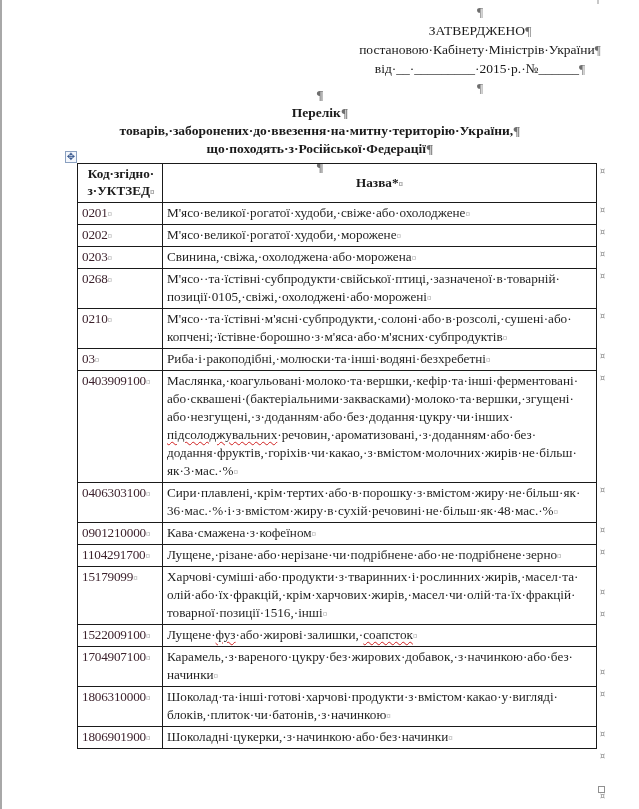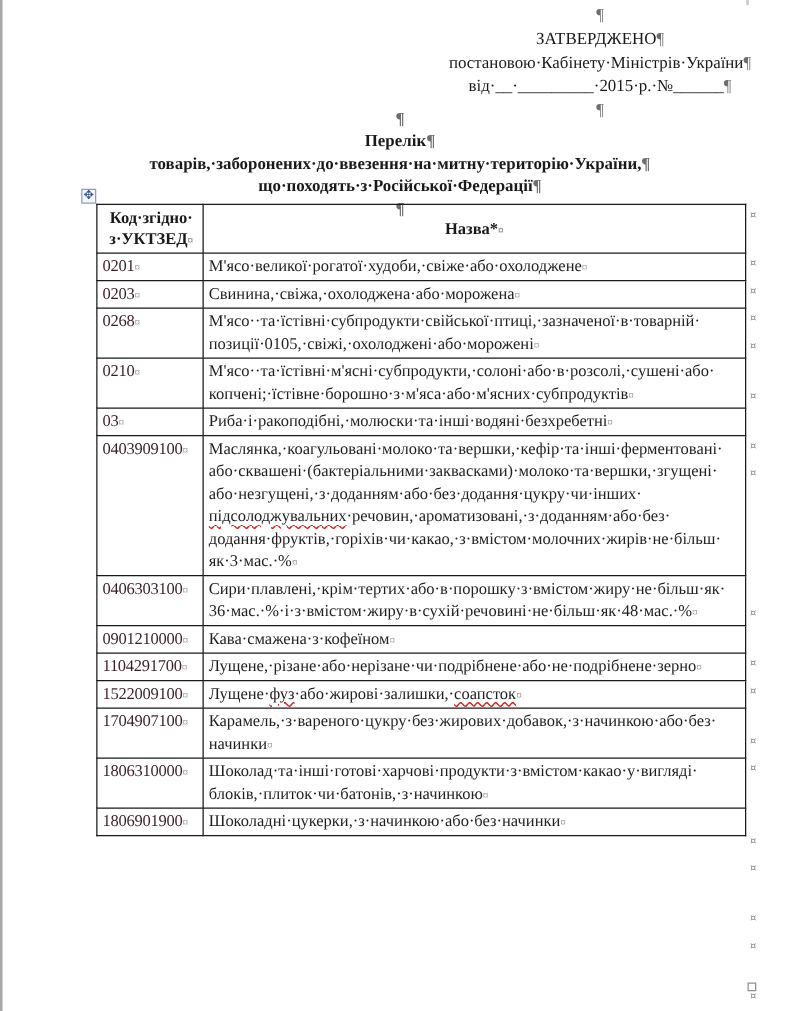--- a/index.html
+++ b/index.html
@@ -88,20 +88,24 @@
       <th class="code-h"><span>Код·згідно· з·УКТЗЕД</span><span class="cell-mark">¤</span></th>
       <th class="name-h"><span>Назва*</span><span class="cell-mark">¤</span></th>
     </tr>
   </thead>
   <tbody id="tbody">
       <tr>
         <td class="code"><span>0201</span><span class="cell-mark">¤</span></td>
         <td class="name"><span>М'ясо·великої·рогатої·худоби,·свіже·або·охолоджене</span><span class="cell-mark">¤</span></td>
       </tr>
       <tr>
+        <td class="code"><span>0202</span><span class="cell-mark">¤</span></td>
+        <td class="name"><span>М'ясо·великої·рогатої·худоби,·морожене</span><span class="cell-mark">¤</span></td>
+      </tr>
+      <tr>
         <td class="code"><span>0203</span><span class="cell-mark">¤</span></td>
         <td class="name"><span>Свинина,·свіжа,·охолоджена·або·морожена</span><span class="cell-mark">¤</span></td>
       </tr>
       <tr>
         <td class="code"><span>0268</span><span class="cell-mark">¤</span></td>
         <td class="name"><span>М'ясо··та·їстівні·субпродукти·свійської·птиці,·зазначеної·в·товарній· позиції·0105,·свіжі,·охолоджені·або·морожені</span><span class="cell-mark">¤</span></td>
       </tr>
       <tr>
         <td class="code"><span>0210</span><span class="cell-mark">¤</span></td>
         <td class="name"><span>М'ясо··та·їстівні·м'ясні·субпродукти,·солоні·або·в·розсолі,·сушені·або· копчені;·їстівне·борошно·з·м'яса·або·м'ясних·субпродуктів</span><span class="cell-mark">¤</span></td>
@@ -118,20 +122,24 @@
         <td class="code"><span>0406303100</span><span class="cell-mark">¤</span></td>
         <td class="name"><span>Сири·плавлені,·крім·тертих·або·в·порошку·з·вмістом·жиру·не·більш·як· 36·мас.·%·і·з·вмістом·жиру·в·сухій·речовині·не·більш·як·48·мас.·%</span><span class="cell-mark">¤</span></td>
       </tr>
       <tr>
         <td class="code"><span>0901210000</span><span class="cell-mark">¤</span></td>
         <td class="name"><span>Кава·смажена·з·кофеїном</span><span class="cell-mark">¤</span></td>
       </tr>
       <tr>
         <td class="code"><span>1104291700</span><span class="cell-mark">¤</span></td>
         <td class="name"><span>Лущене,·різане·або·нерізане·чи·подрібнене·або·не·подрібнене·зерно</span><span class="cell-mark">¤</span></td>
+      </tr>
+      <tr>
+        <td class="code"><span>15179099</span><span class="cell-mark">¤</span></td>
+        <td class="name"><span>Харчові·суміші·або·продукти·з·тваринних·і·рослинних·жирів,·масел·та· олій·або·їх·фракцій,·крім·харчових·жирів,·масел·чи·олій·та·їх·фракцій· товарної·позиції·1516,·інші</span><span class="cell-mark">¤</span></td>
       </tr>
       <tr>
         <td class="code"><span>1522009100</span><span class="cell-mark">¤</span></td>
         <td class="name"><span>Лущене·</span><span class="spell">фуз</span><span>·або·жирові·залишки,·</span><span class="spell">соапсток</span><span class="cell-mark">¤</span></td>
       </tr>
       <tr>
         <td class="code"><span>1704907100</span><span class="cell-mark">¤</span></td>
         <td class="name"><span>Карамель,·з·вареного·цукру·без·жирових·добавок,·з·начинкою·або·без· начинки</span><span class="cell-mark">¤</span></td>
       </tr>
       <tr>

